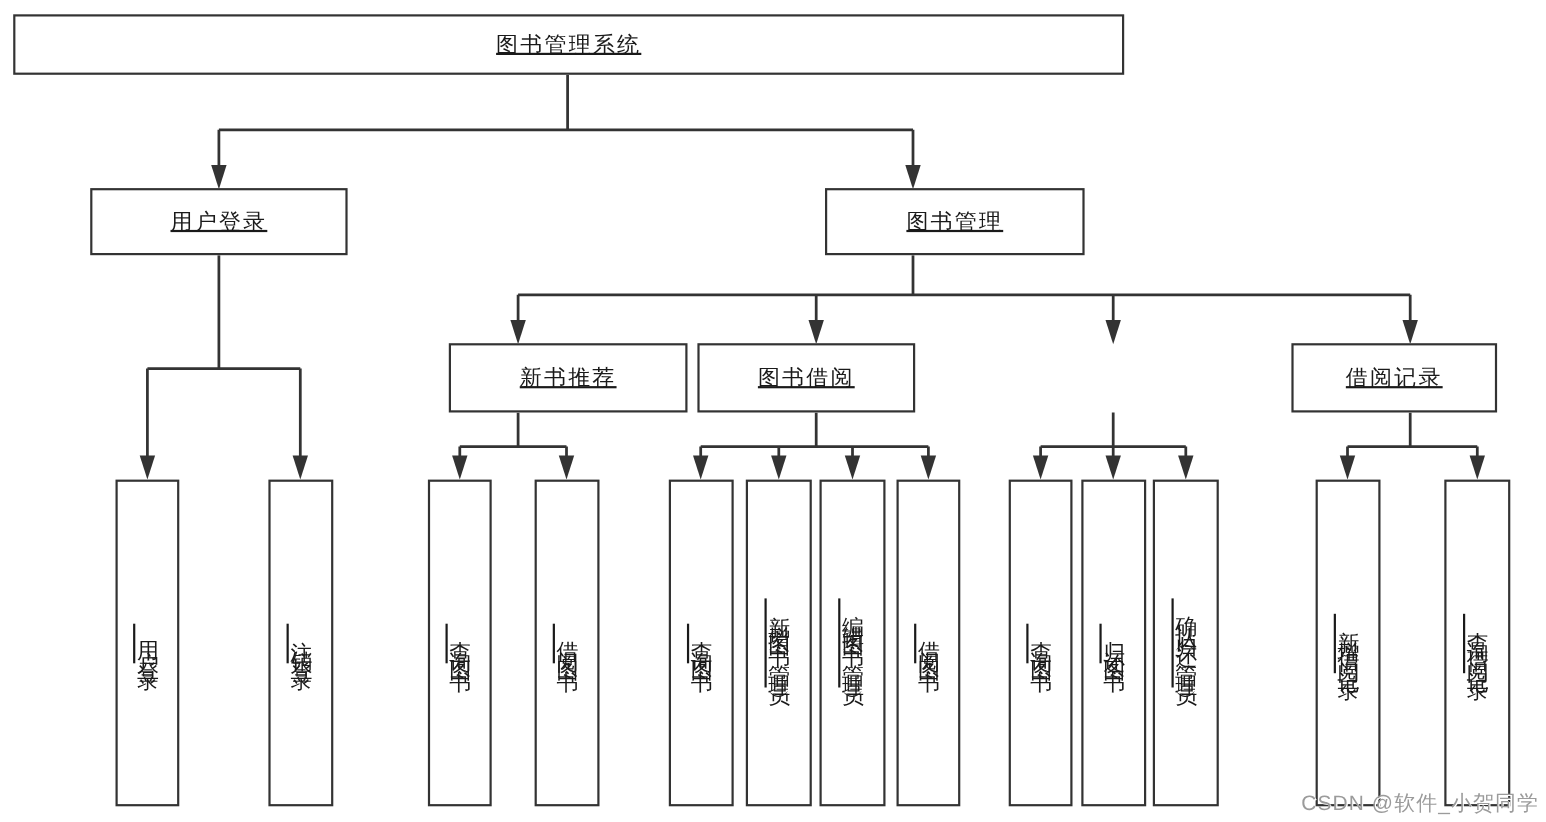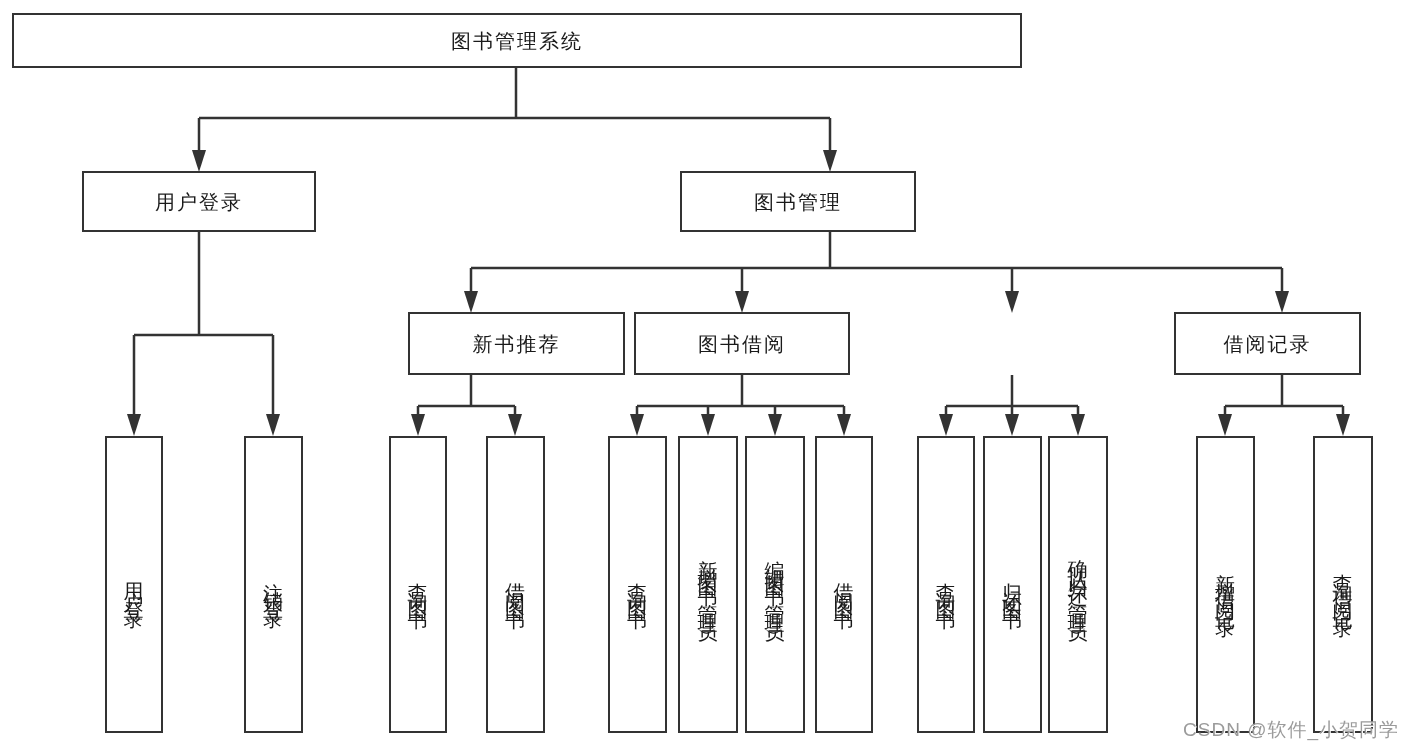--- a/index.html
+++ b/index.html
@@ -26,20 +26,21 @@
   .node{
     position:absolute;
     border:2.5px solid var(--line);
     background:var(--bg);
     display:flex;align-items:center;justify-content:center;
     color:var(--text);
     font-size:20px;
     letter-spacing:2px;
     text-align:left;
     line-height:1.2;
+    text-decoration:underline;
   }
   .leaf{
     writing-mode:vertical-rl;
     text-orientation:mixed;
     letter-spacing:9px;
     font-size:20px;
   }
   .watermark{
     position:absolute;
     right:6px;bottom:4px;
@@ -101,24 +102,24 @@
     <g>
       <path d="M1282,375 V406 M1225,406 H1343 M1225,406 V418 M1343,406 V418"></path>
       <polygon points="1218,414 1232,414 1225,436"></polygon>
       <polygon points="1336,414 1350,414 1343,436"></polygon>
     </g>
   </svg>
 
   <div class="node" style="left:12px;top:13px;width:1010px;height:55px;">图书管理系统</div>
 
   <div class="node" style="left:82px;top:171px;width:234px;height:61px;">用户登录</div>
-  <div class="node" style="left:680px;top:171px;width:236px;height:61px;">图书管理</div>
+  <div class="node" style="left:750px;top:171px;width:236px;height:61px;">图书管理</div>
 
   <div class="node" style="left:363px;top:312px;width:217px;height:63px;margin-left:45px;">新书推荐</div>
-  <div class="node" style="left:634px;top:312px;width:216px;height:63px;">图书借阅</div>
+  <div class="node" style="left:634px;top:312px;width:198px;height:63px;">图书借阅</div>
   <div class="node" style="left:1174px;top:312px;width:187px;height:63px;">借阅记录</div>
 
   <div class="node leaf" style="left:105px;top:436px;width:58px;height:297px;">用户登录</div>
   <div class="node leaf" style="left:244px;top:436px;width:59px;height:297px;">注销登录</div>
 
   <div class="node leaf" style="left:389px;top:436px;width:58px;height:297px;">查询图书</div>
   <div class="node leaf" style="left:486px;top:436px;width:59px;height:297px;">借阅图书</div>
 
   <div class="node leaf" style="left:608px;top:436px;width:59px;height:297px;">查询图书</div>
   <div class="node leaf" style="left:678px;top:436px;width:60px;height:297px;">新增图书（管理员）</div>

